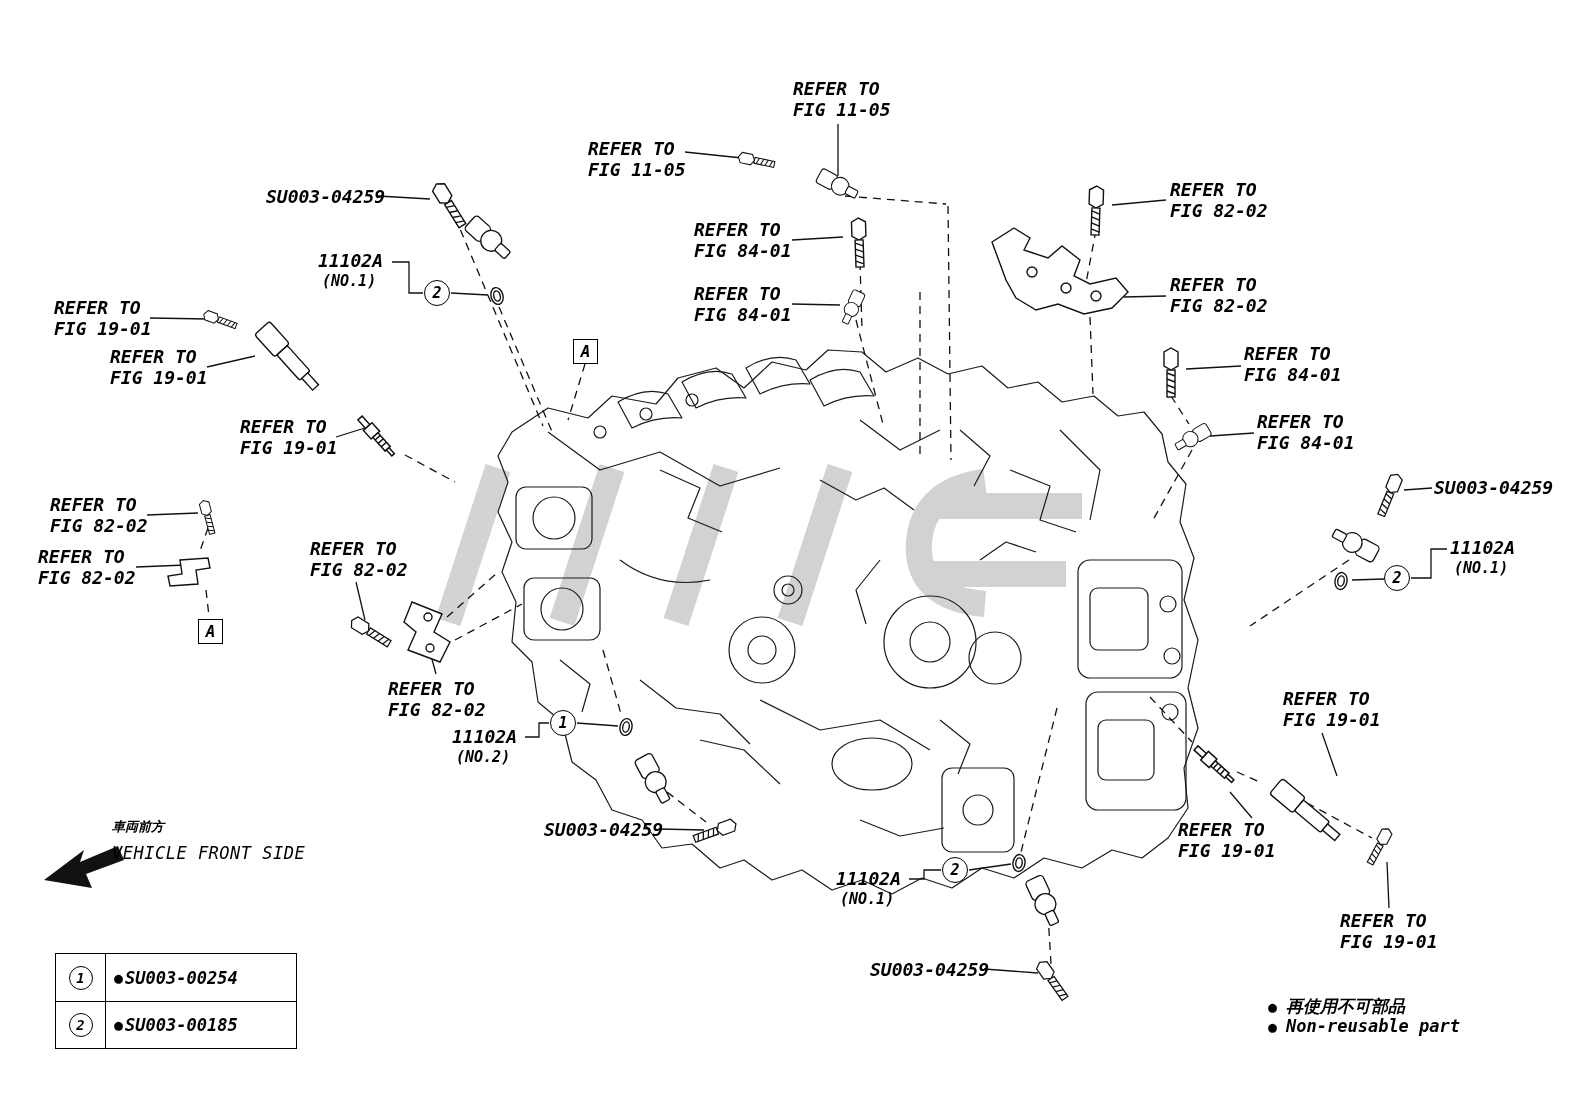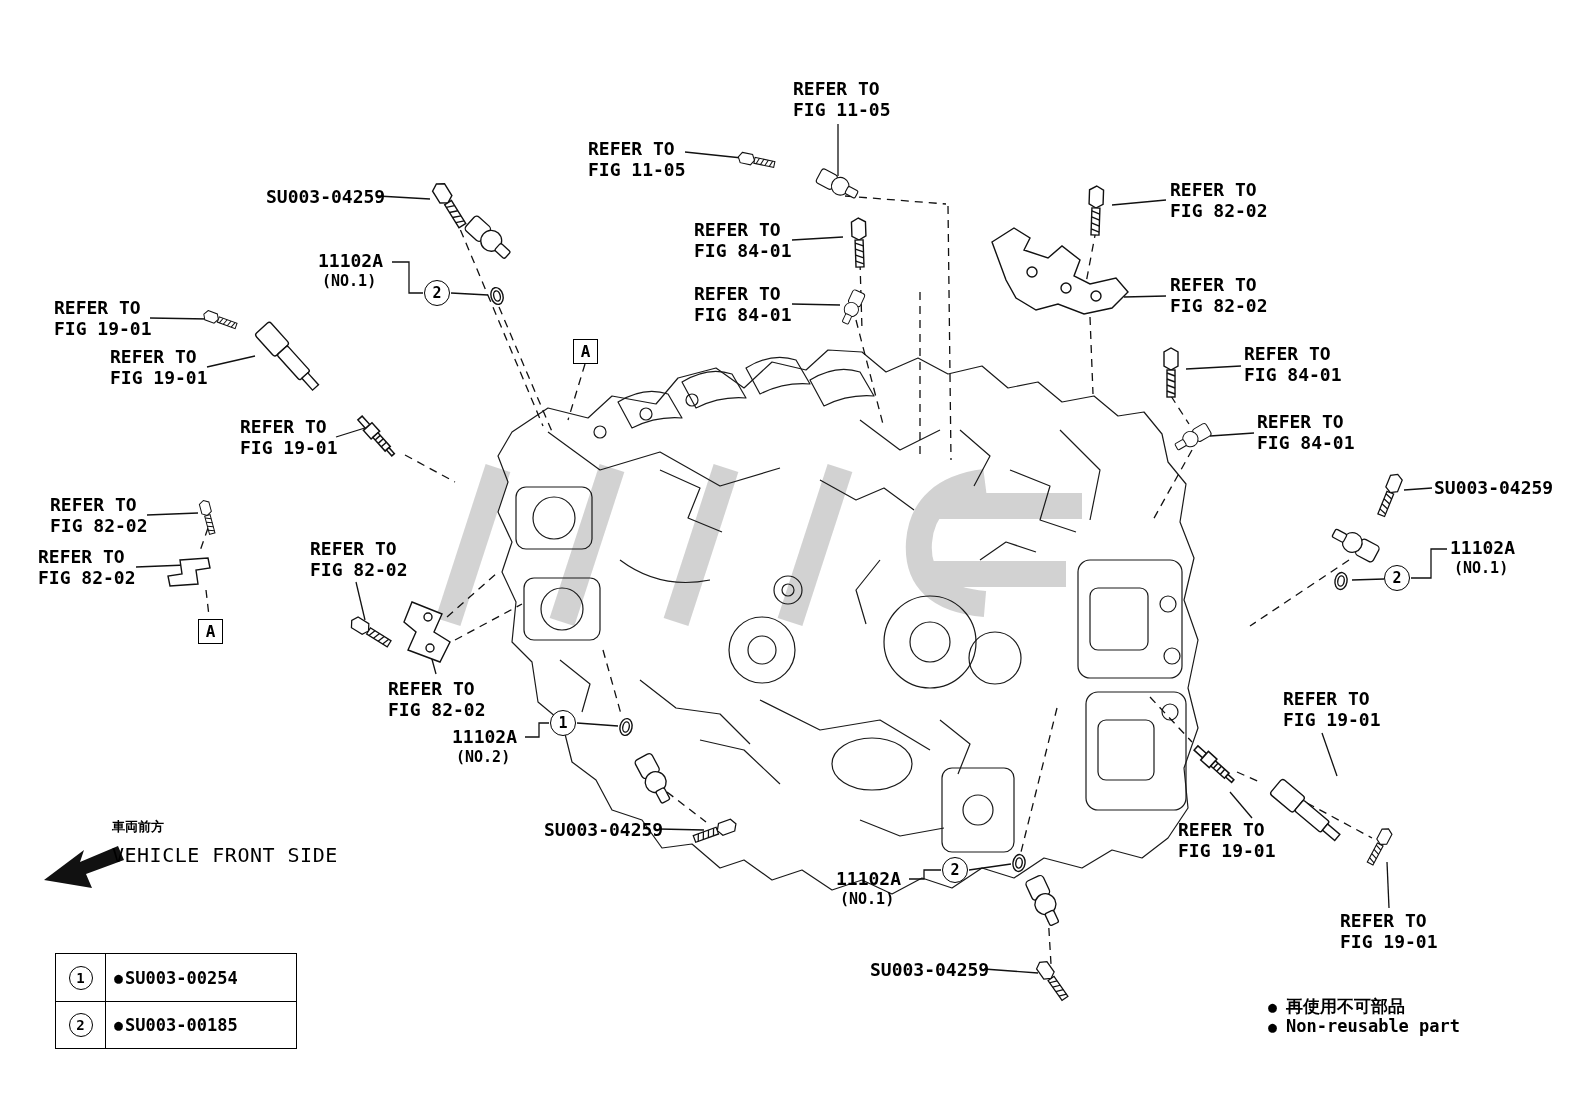--- a/index.html
+++ b/index.html
@@ -1,19 +1,19 @@
 <!DOCTYPE html>
 <html><head>
 <meta charset="utf-8">
 <style>
   * { margin:0; padding:0; box-sizing:border-box; }
   html,body { background:#ffffff; }
   #stage {
     position:relative; width:1592px; height:1099px; background:#ffffff;
-    overflow:hidden; font-family:"DejaVu Sans Mono", monospace; color:#000;
+    overflow:hidden; font-family:"DejaVu Sans Mono", monospace; color:#000;font-style:italic;
   }
   #diagram-svg { position:absolute; left:0; top:0; width:1592px; height:1099px; }
   .callout { position:absolute; font-weight:bold; font-size:18px; line-height:21px; white-space:nowrap; }
   .callout span { display:block; }
   .callout .note { font-size:15px; padding-left:4px; }
   .circle-marker {
     position:absolute; width:26px; height:26px; border:1.7px solid #000; border-radius:50%;
     display:flex; align-items:center; justify-content:center;
     font-size:15px; font-weight:bold; background:#fff;
   }
@@ -26,21 +26,21 @@
   #legend-table { position:absolute; left:55px; top:953px; border:1.8px solid #000; background:#fff; }
   .legend-row { display:flex; height:47px; align-items:stretch; }
   .legend-row + .legend-row { border-top:1.8px solid #000; }
   .legend-cell-marker { width:50px; display:flex; align-items:center; justify-content:center; border-right:1.8px solid #000; }
   .legend-cell-part { width:190px; display:flex; align-items:center; padding-left:8px; font-weight:bold; font-size:17px; }
   .bullet { display:inline; font-size:15px; margin-right:2px; }
   #non-reusable { position:absolute; left:1268px; top:997px; font-weight:bold; font-size:17px; line-height:19px; }
   #non-reusable .bullet { margin-right:9px; }
   #vehicle-front { position:absolute; left:112px; top:818px; }
   .vf-jp { font-weight:bold; font-size:13px; }
-  .vf-en { font-size:20px; margin-top:7px; letter-spacing:0.5px; }
+  .vf-en { font-size:17px; margin-top:7px; letter-spacing:0.5px; }
   #diagram-code { position:absolute; left:1486px; top:1104px; font-weight:bold; font-size:17px; }
 </style>
 </head>
 <body>
 
 <div id="stage">
 
   <svg id="diagram-svg" viewBox="0 0 1592 1099">
     <defs>
       <g id="g-bolt" stroke="#111" fill="#fff" stroke-width="1.4">

